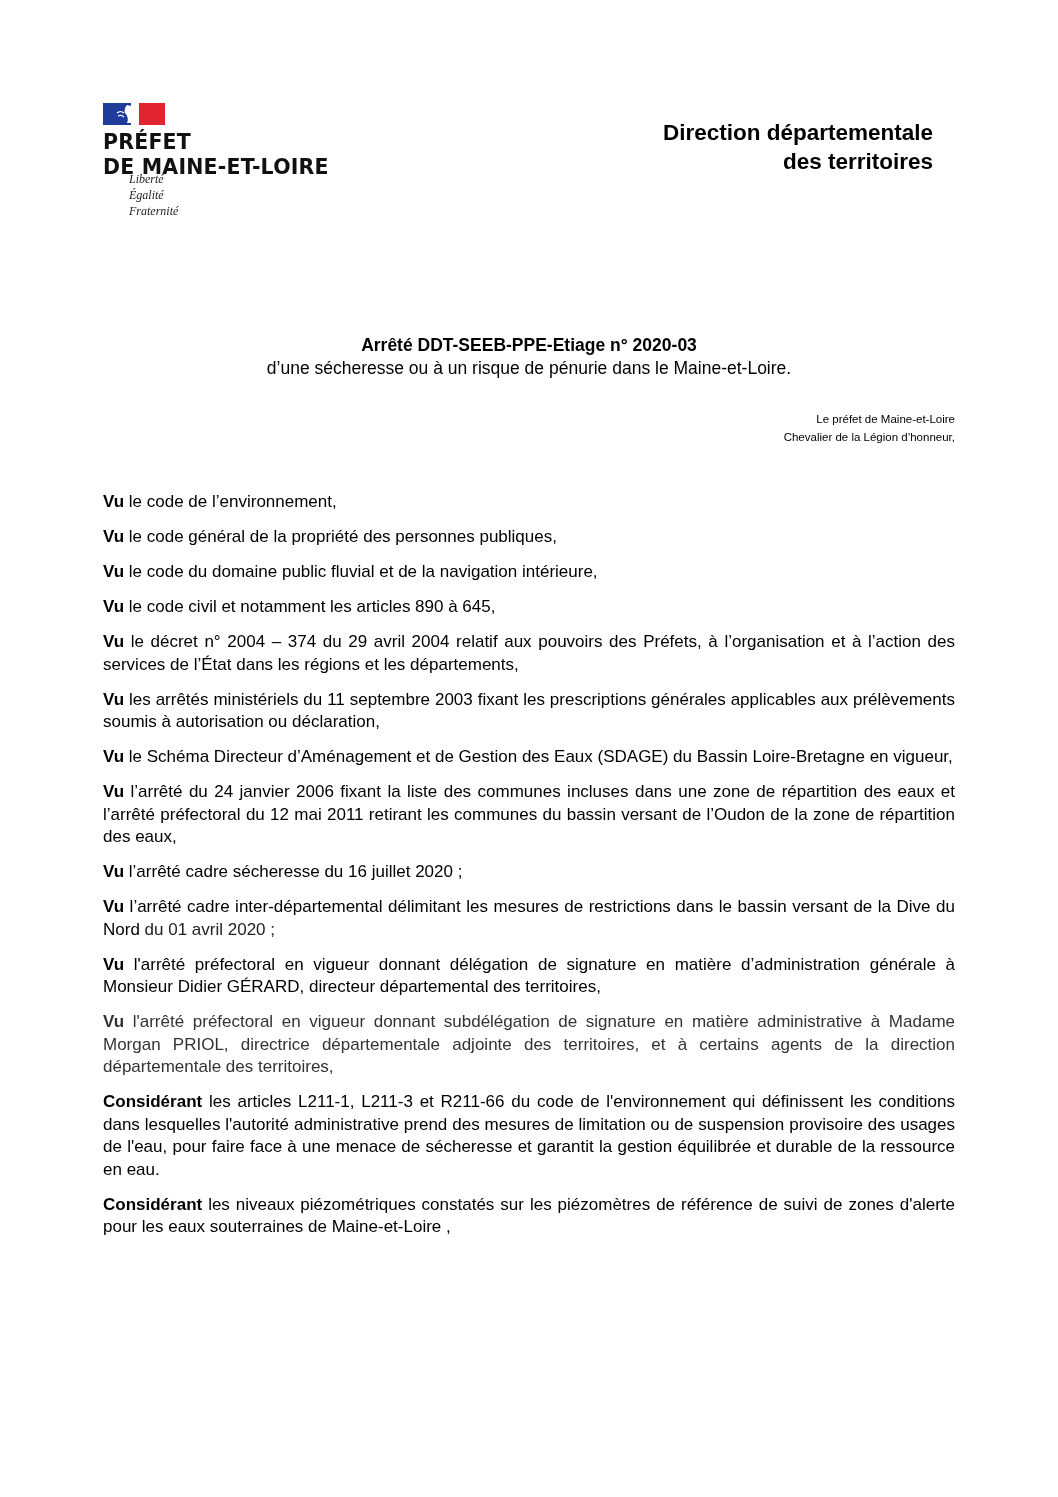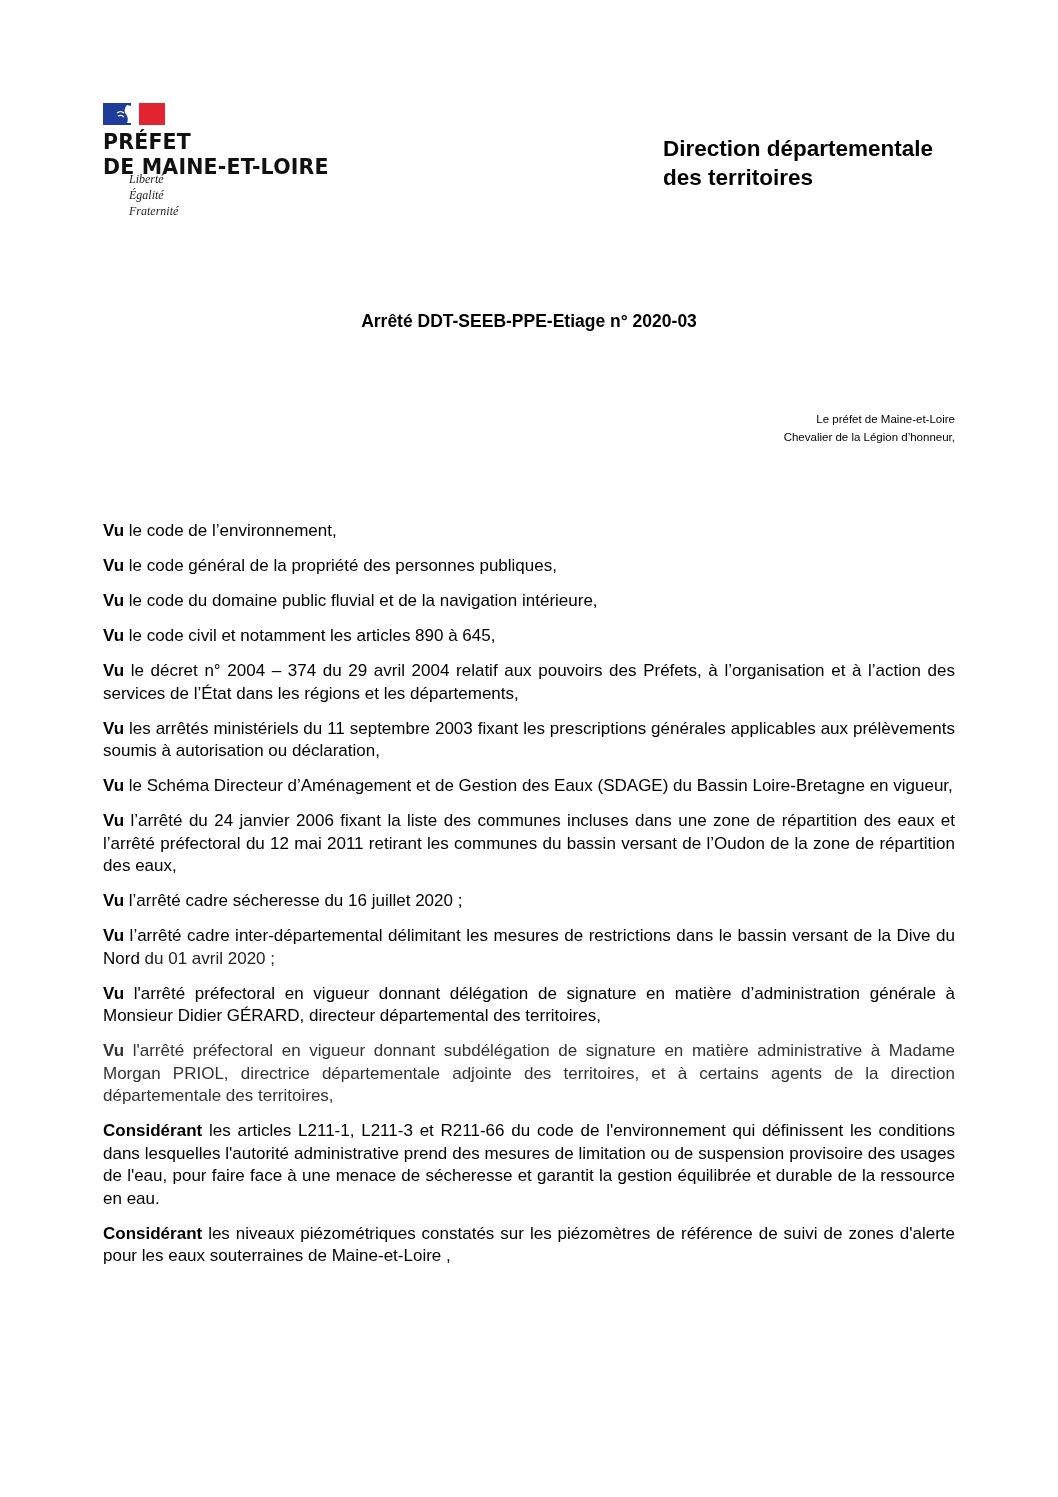--- a/index.html
+++ b/index.html
@@ -11,32 +11,32 @@
   .flag .blue { width: 28px; background: #1f3c9c; }
   .flag .white { width: 8px; background: #ffffff; }
   .flag .red { width: 26px; background: #e1242f; }
   .flag svg { position: absolute; left: 0; top: 0; }
 
   .prefet-name { position: absolute; left: 103px; top: 130px; font-family: "DejaVu Sans", sans-serif;
                  font-weight: bold; font-size: 20.5px; line-height: 25px; letter-spacing: 0.2px; color: #111; }
   .devise { position: absolute; left: 105px; top: 171px; font-family: "Liberation Serif", serif;
             font-style: italic; font-size: 12px; line-height: 16px; color: #222; margin-left: 24px; }
 
-  .service { position: absolute; right: 103px; top: 134px; 
+  .service { position: absolute; right: 103px; top: 118px; text-align: right;
              font-family: "Liberation Sans", sans-serif; font-weight: bold; font-size: 22.5px;
              line-height: 29px; color: #000; }
 
   .title-block { position: absolute; left: 103px; width: 852px; top: 309px; text-align: center; }
-  .title { font-weight: bold; font-size: 17.5px; line-height: 24px; }
+  .title { font-weight: bold; font-size: 17.5px; line-height: 24px; margin-top: 24px; }
   .subtitle { font-size: 17.5px; line-height: 22px; }
 
   .signatory { position: absolute; left: 103px; width: 852px; top: 410px; text-align: right;
                font-size: 11.5px; line-height: 18px; }
 
-  .body { position: absolute; left: 103px; width: 852px; top: 520px; }
+  .body { position: absolute; left: 103px; width: 852px; top: 491px; }
   .para { font-size: 17px; line-height: 22.5px; text-align: justify; margin: 0 0 12.5px 0; }
   .para b { font-weight: bold; }
   .para.gray { color: #333; }
   .para.dark-date .tail { color: #222; }
 </style>
 </head>
 <body>
 
 <div class="page">
 
@@ -61,20 +61,21 @@
     <div>Fraternité</div>
   </div>
 
   <div class="service">
     <div>Direction départementale</div>
     <div>des territoires</div>
   </div>
 
   <div class="title-block">
     <div class="title">Arrêté DDT-SEEB-PPE-Etiage n° 2020-03</div>
+    <div class="subtitle">d’une sécheresse ou à un risque de pénurie dans le Maine-et-Loire.</div>
   </div>
 
   <div class="signatory">
     <div>Le préfet de Maine-et-Loire</div>
     <div>Chevalier de la Légion d’honneur,</div>
   </div>
 
   <div class="body">
     <p class="para"><b>Vu</b><span> le code de l’environnement,</span></p>
     <p class="para"><b>Vu</b><span> le code général de la propriété des personnes publiques,</span></p>

